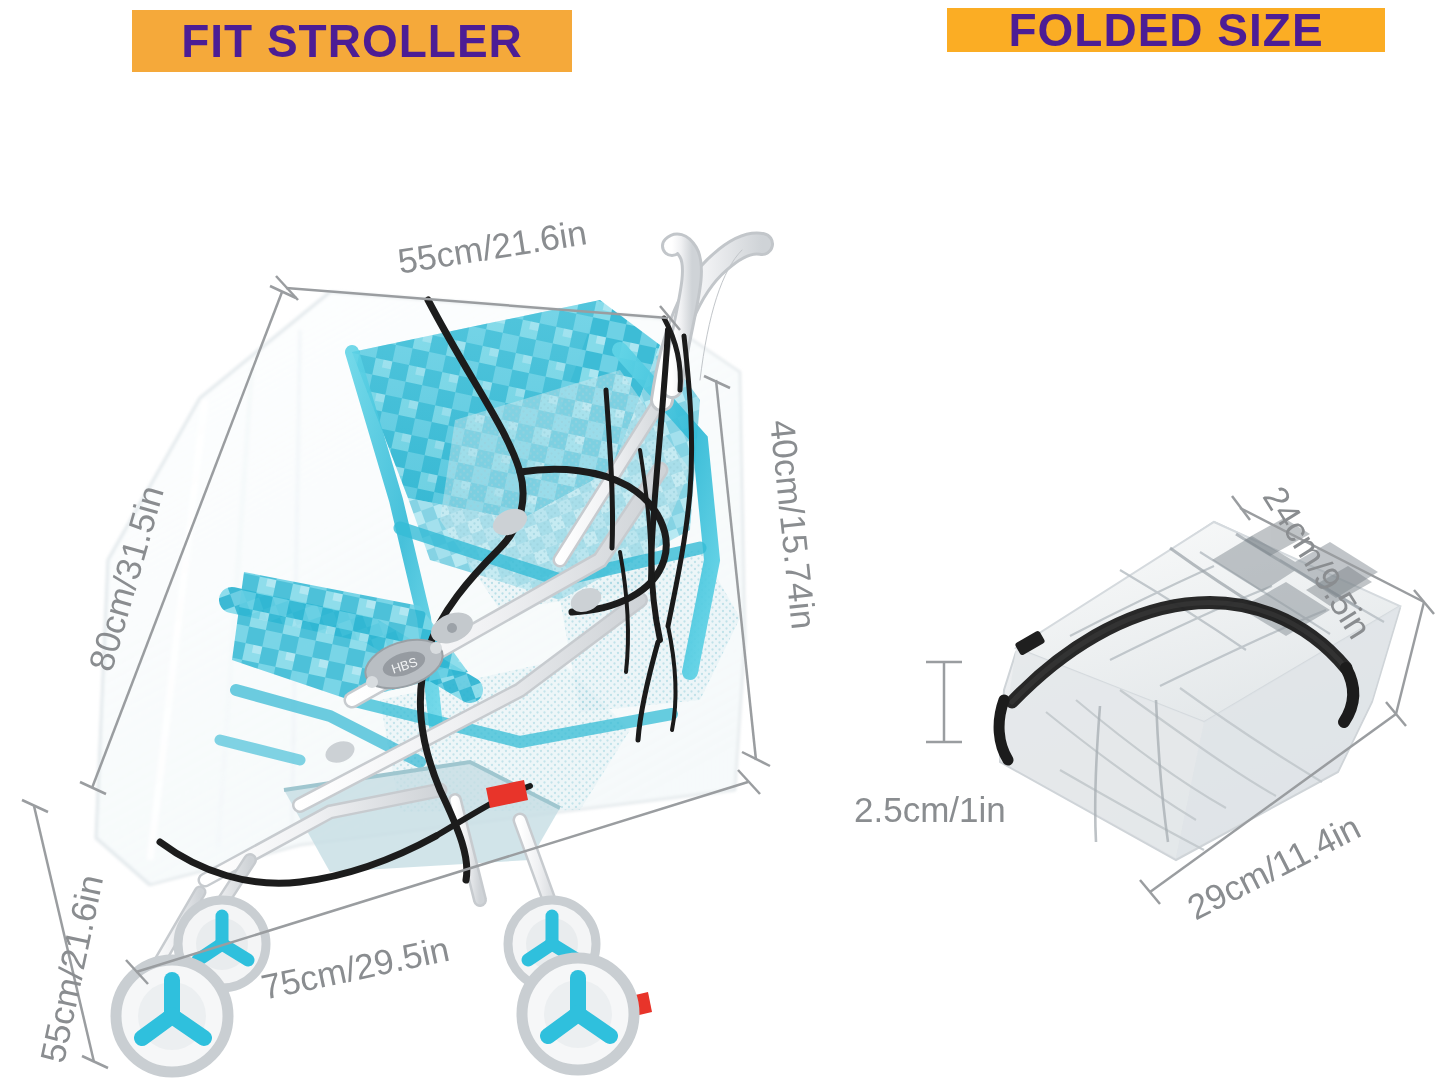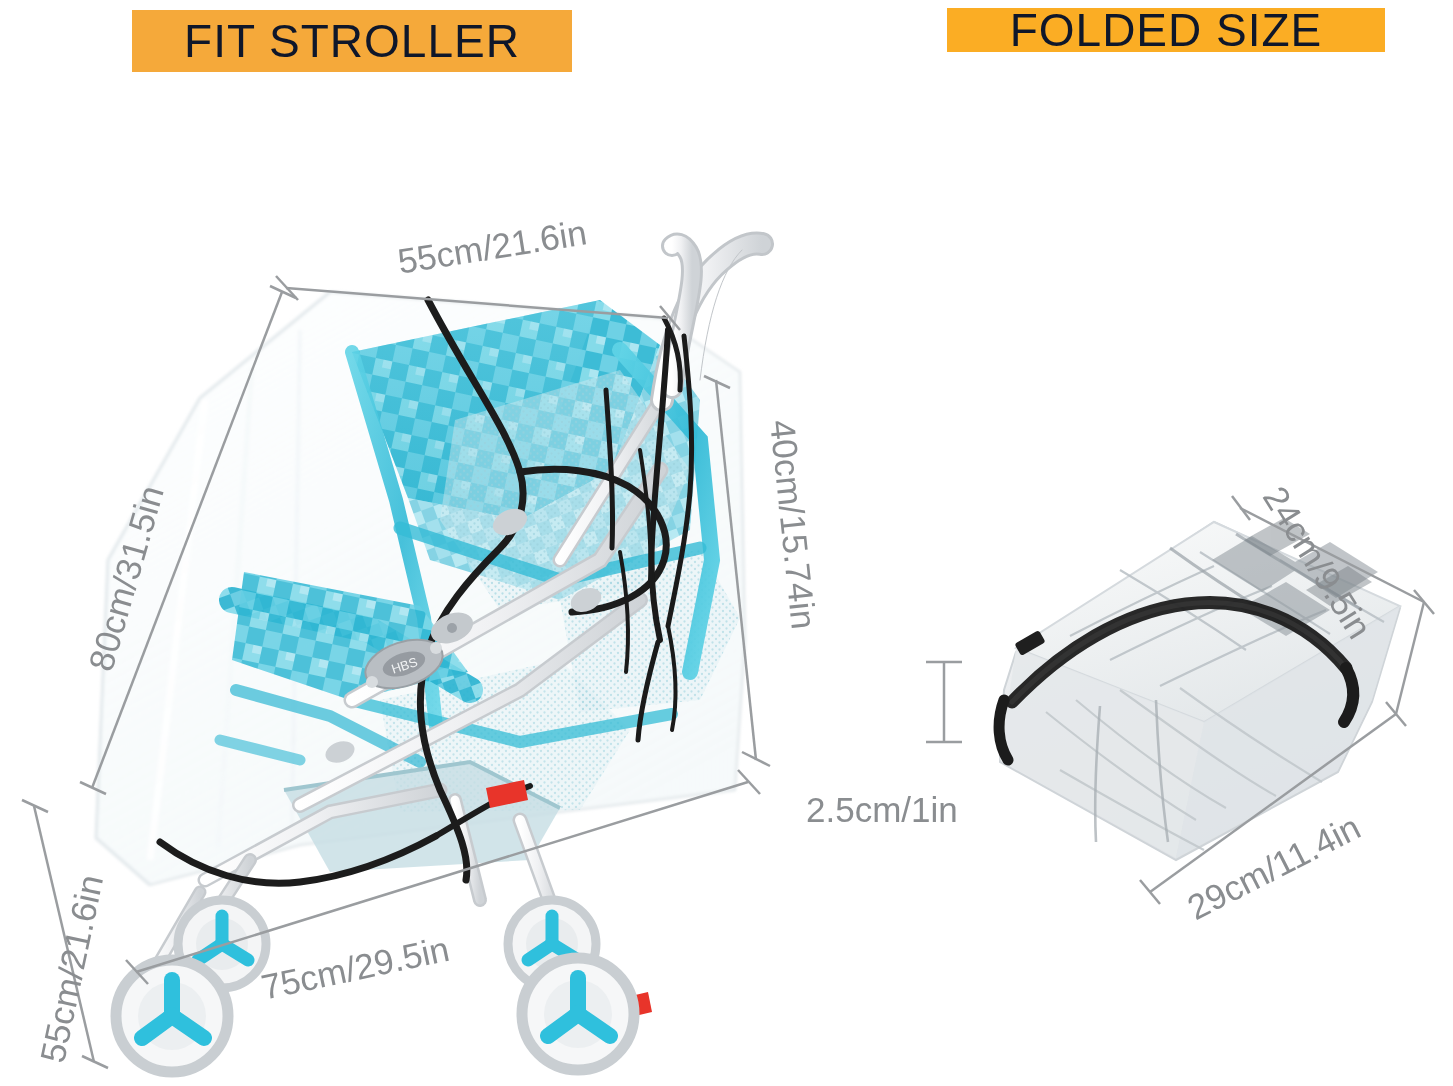--- a/index.html
+++ b/index.html
@@ -13,22 +13,22 @@
     height: 1086px;
     background: #ffffff;
     font-family: "Liberation Sans", sans-serif;
     overflow: hidden;
   }
   .banner {
     position: absolute;
     display: flex;
     align-items: center;
     justify-content: center;
-    color: #0f172a;
-    font-weight: 400;
+    color: #4c1d95;
+    font-weight: 700;
     letter-spacing: 1px;
     white-space: nowrap;
   }
   #banner-fit {
     left: 132px;
     top: 10px;
     width: 440px;
     height: 62px;
     background: #f5a93a;
     font-size: 46px;
@@ -381,19 +381,19 @@
   <div class="dim-label" style="left:398px; top:242px; transform: rotate(-9deg);">55cm/21.6in</div>
 
   <div class="dim-label" style="left:100px; top:650px; transform: rotate(-74deg);">80cm/31.5in</div>
 
   <div class="dim-label" style="left:782px; top:400px; transform: rotate(84deg);">40cm/15.74in</div>
 
   <div class="dim-label" style="left:52px; top:1042px; transform: rotate(-78deg);">55cm/21.6in</div>
 
   <div class="dim-label" style="left:262px; top:968px; transform: rotate(-12deg);">75cm/29.5in</div>
 
-  <div class="dim-label" style="left:806px; top:790px;">2.5cm/1in</div>
+  <div class="dim-label" style="left:854px; top:790px;">2.5cm/1in</div>
 
   <div class="dim-label" style="left:1272px; top:470px; transform: rotate(58deg);">24cm/9.5in</div>
 
   <div class="dim-label" style="left:1190px; top:890px; transform: rotate(-27deg);">29cm/11.4in</div>
 
 </div>
 
 </body></html>

